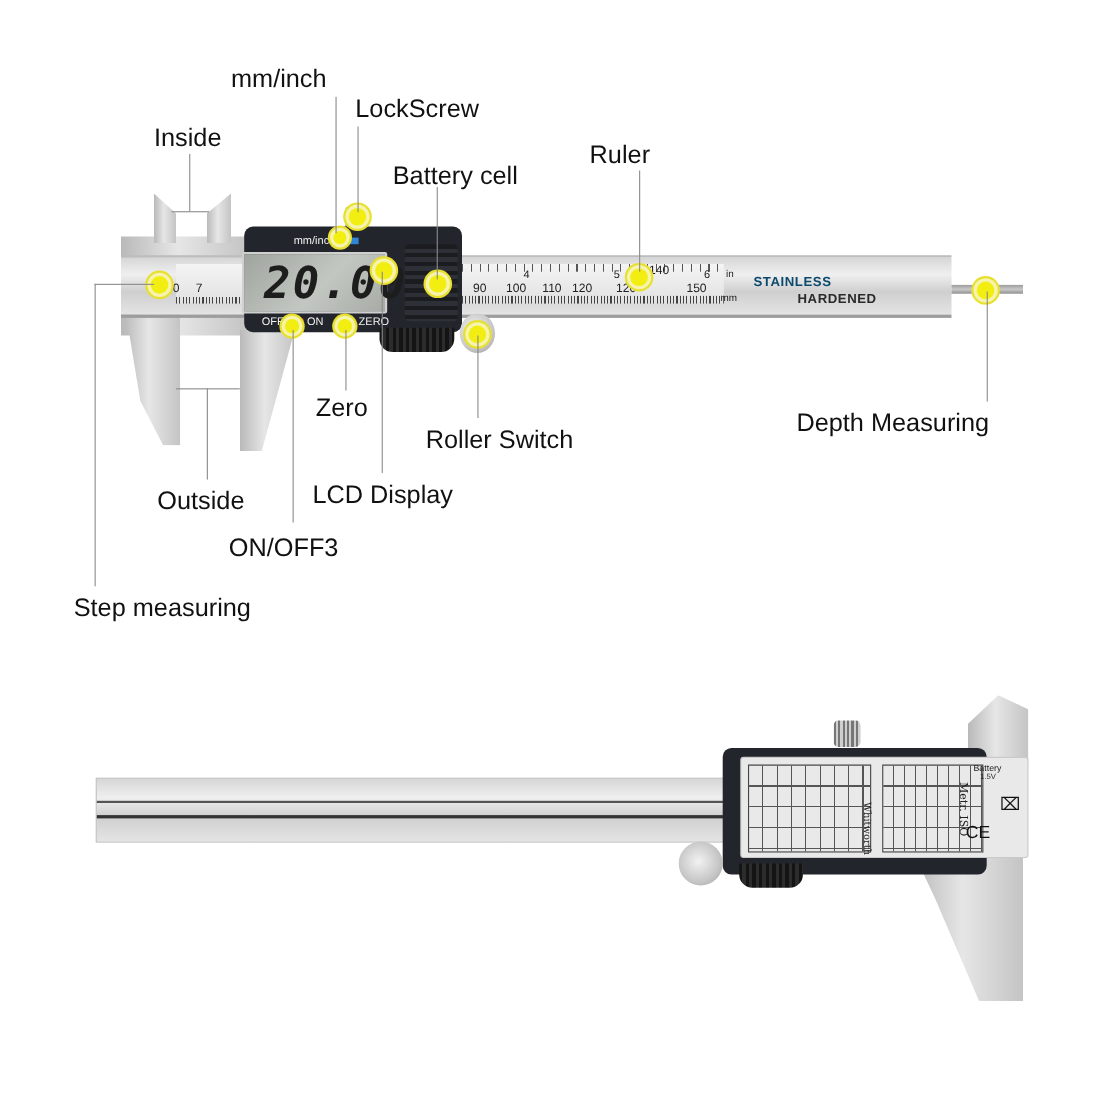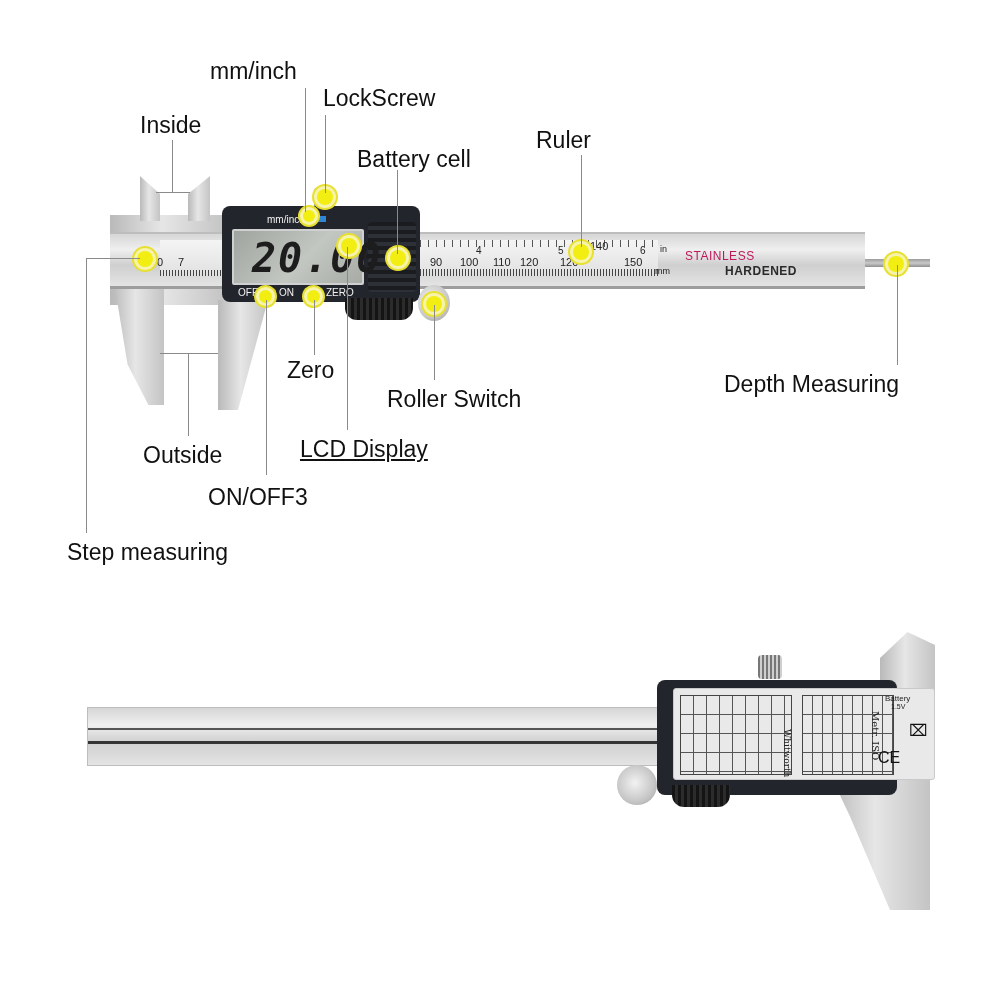--- a/index.html
+++ b/index.html
@@ -51,35 +51,35 @@
     <div class="num-row" style="left:10px;top:16px;">90</div>
     <div class="num-row" style="left:40px;top:16px;">100</div>
     <div class="num-row" style="left:73px;top:16px;">110</div>
     <div class="num-row" style="left:100px;top:16px;">120</div>
     <div class="num-row" style="left:140px;top:16px;">120</div>
     <div class="num-row" style="left:170px;top:0;">140</div>
     <div class="num-row" style="left:204px;top:16px;">150</div>
   </div>
   <div class="abs" style="left:660px;top:244px;font-size:9px;color:#222;">in</div>
   <div class="abs" style="left:655px;top:266px;font-size:9px;color:#222;">mm</div>
-  <div class="abs" style="left:685px;top:249px;font-size:12px;font-weight:normal;color:#be185d;letter-spacing:0.5px;">STAINLESS</div>
+  <div class="abs" style="left:685px;top:249px;font-size:12px;font-weight:bold;color:#0c4a6e;letter-spacing:0.5px;">STAINLESS</div>
   <div class="abs" style="left:725px;top:264px;font-size:12px;font-weight:bold;color:#2a2a2a;letter-spacing:0.5px;">HARDENED</div>
 
   <div class="abs" style="left:865px;top:259px;width:65px;height:8px;background:linear-gradient(180deg,#9c9c9c,#c9c9c9,#8f8f8f);"></div>
 
   <div class="abs" style="left:314px;top:188px;width:18px;height:20px;background:repeating-linear-gradient(90deg,#888 0 2px,#ccc 2px 4px);border-radius:3px;"></div>
 
   <div class="hd" style="left:222px;top:206px;width:198px;height:96px;"></div>
   <div class="grip" style="left:345px;top:298px;width:68px;height:22px;"></div>
   <div class="abs" style="left:368px;top:222px;width:48px;height:70px;background:repeating-linear-gradient(180deg,#1a1c20 0 4px,#2d3037 4px 8px);border-radius:4px;"></div>
 
   <div class="small-w" style="left:267px;top:214px;font-weight:normal;">mm/inch</div>
   <div class="abs" style="left:314px;top:216px;width:12px;height:6px;background:#2f86d4;"></div>
 
-  <div class="lcd" style="left:232px;top:229px;width:128px;height:52px;">
+  <div class="lcd" style="left:220px;top:229px;width:128px;height:52px;">
     <div class="lcd-digits" style="left:18px;top:4px;">20.00</div>
   </div>
 
   <div class="small-w" style="left:238px;top:287px;font-weight:normal;">OFF</div>
   <div class="abs" style="left:258px;top:289px;width:18px;height:8px;background:#e0452b;border-radius:2px;"></div>
   <div class="small-w" style="left:279px;top:287px;font-weight:normal;">ON</div>
   <div class="abs" style="left:307px;top:289px;width:15px;height:8px;background:#f1e94a;border-radius:2px;"></div>
   <div class="small-w" style="left:326px;top:287px;font-weight:normal;">ZERO</div>
 
   <div class="abs" style="left:418px;top:285px;width:32px;height:36px;border-radius:50%;background:radial-gradient(circle at 40% 40%,#f4f4f4,#c7c7c7 60%,#9a9a9a);"></div>
@@ -114,21 +114,21 @@
 
 <div class="lbl" style="left:210px;top:60px;">mm/inch</div>
 <div class="lbl" style="left:323px;top:87px;">LockScrew</div>
 <div class="lbl" style="left:140px;top:114px;">Inside</div>
 <div class="lbl" style="left:357px;top:148px;">Battery cell</div>
 <div class="lbl" style="left:536px;top:129px;">Ruler</div>
 <div class="lbl" style="left:287px;top:359px;">Zero</div>
 <div class="lbl" style="left:387px;top:388px;">Roller Switch</div>
 <div class="lbl" style="left:724px;top:373px;">Depth Measuring</div>
 <div class="lbl" style="left:143px;top:444px;">Outside</div>
-<div class="lbl" style="left:300px;top:438px;text-decoration:underline;">LCD Display</div>
+<div class="lbl" style="left:284px;top:438px;">LCD Display</div>
 <div class="lbl" style="left:208px;top:486px;">ON/OFF3</div>
 <div class="lbl" style="left:67px;top:541px;">Step measuring</div>
 
 <div>
 
   <div class="abs steel" style="left:87px;top:707px;width:600px;height:57px;border:1px solid #bdbdbd;">
     <div class="abs" style="left:0;top:20px;width:100%;height:2px;background:#555;"></div>
     <div class="abs" style="left:0;top:33px;width:100%;height:3px;background:#333;"></div>
   </div>
 

